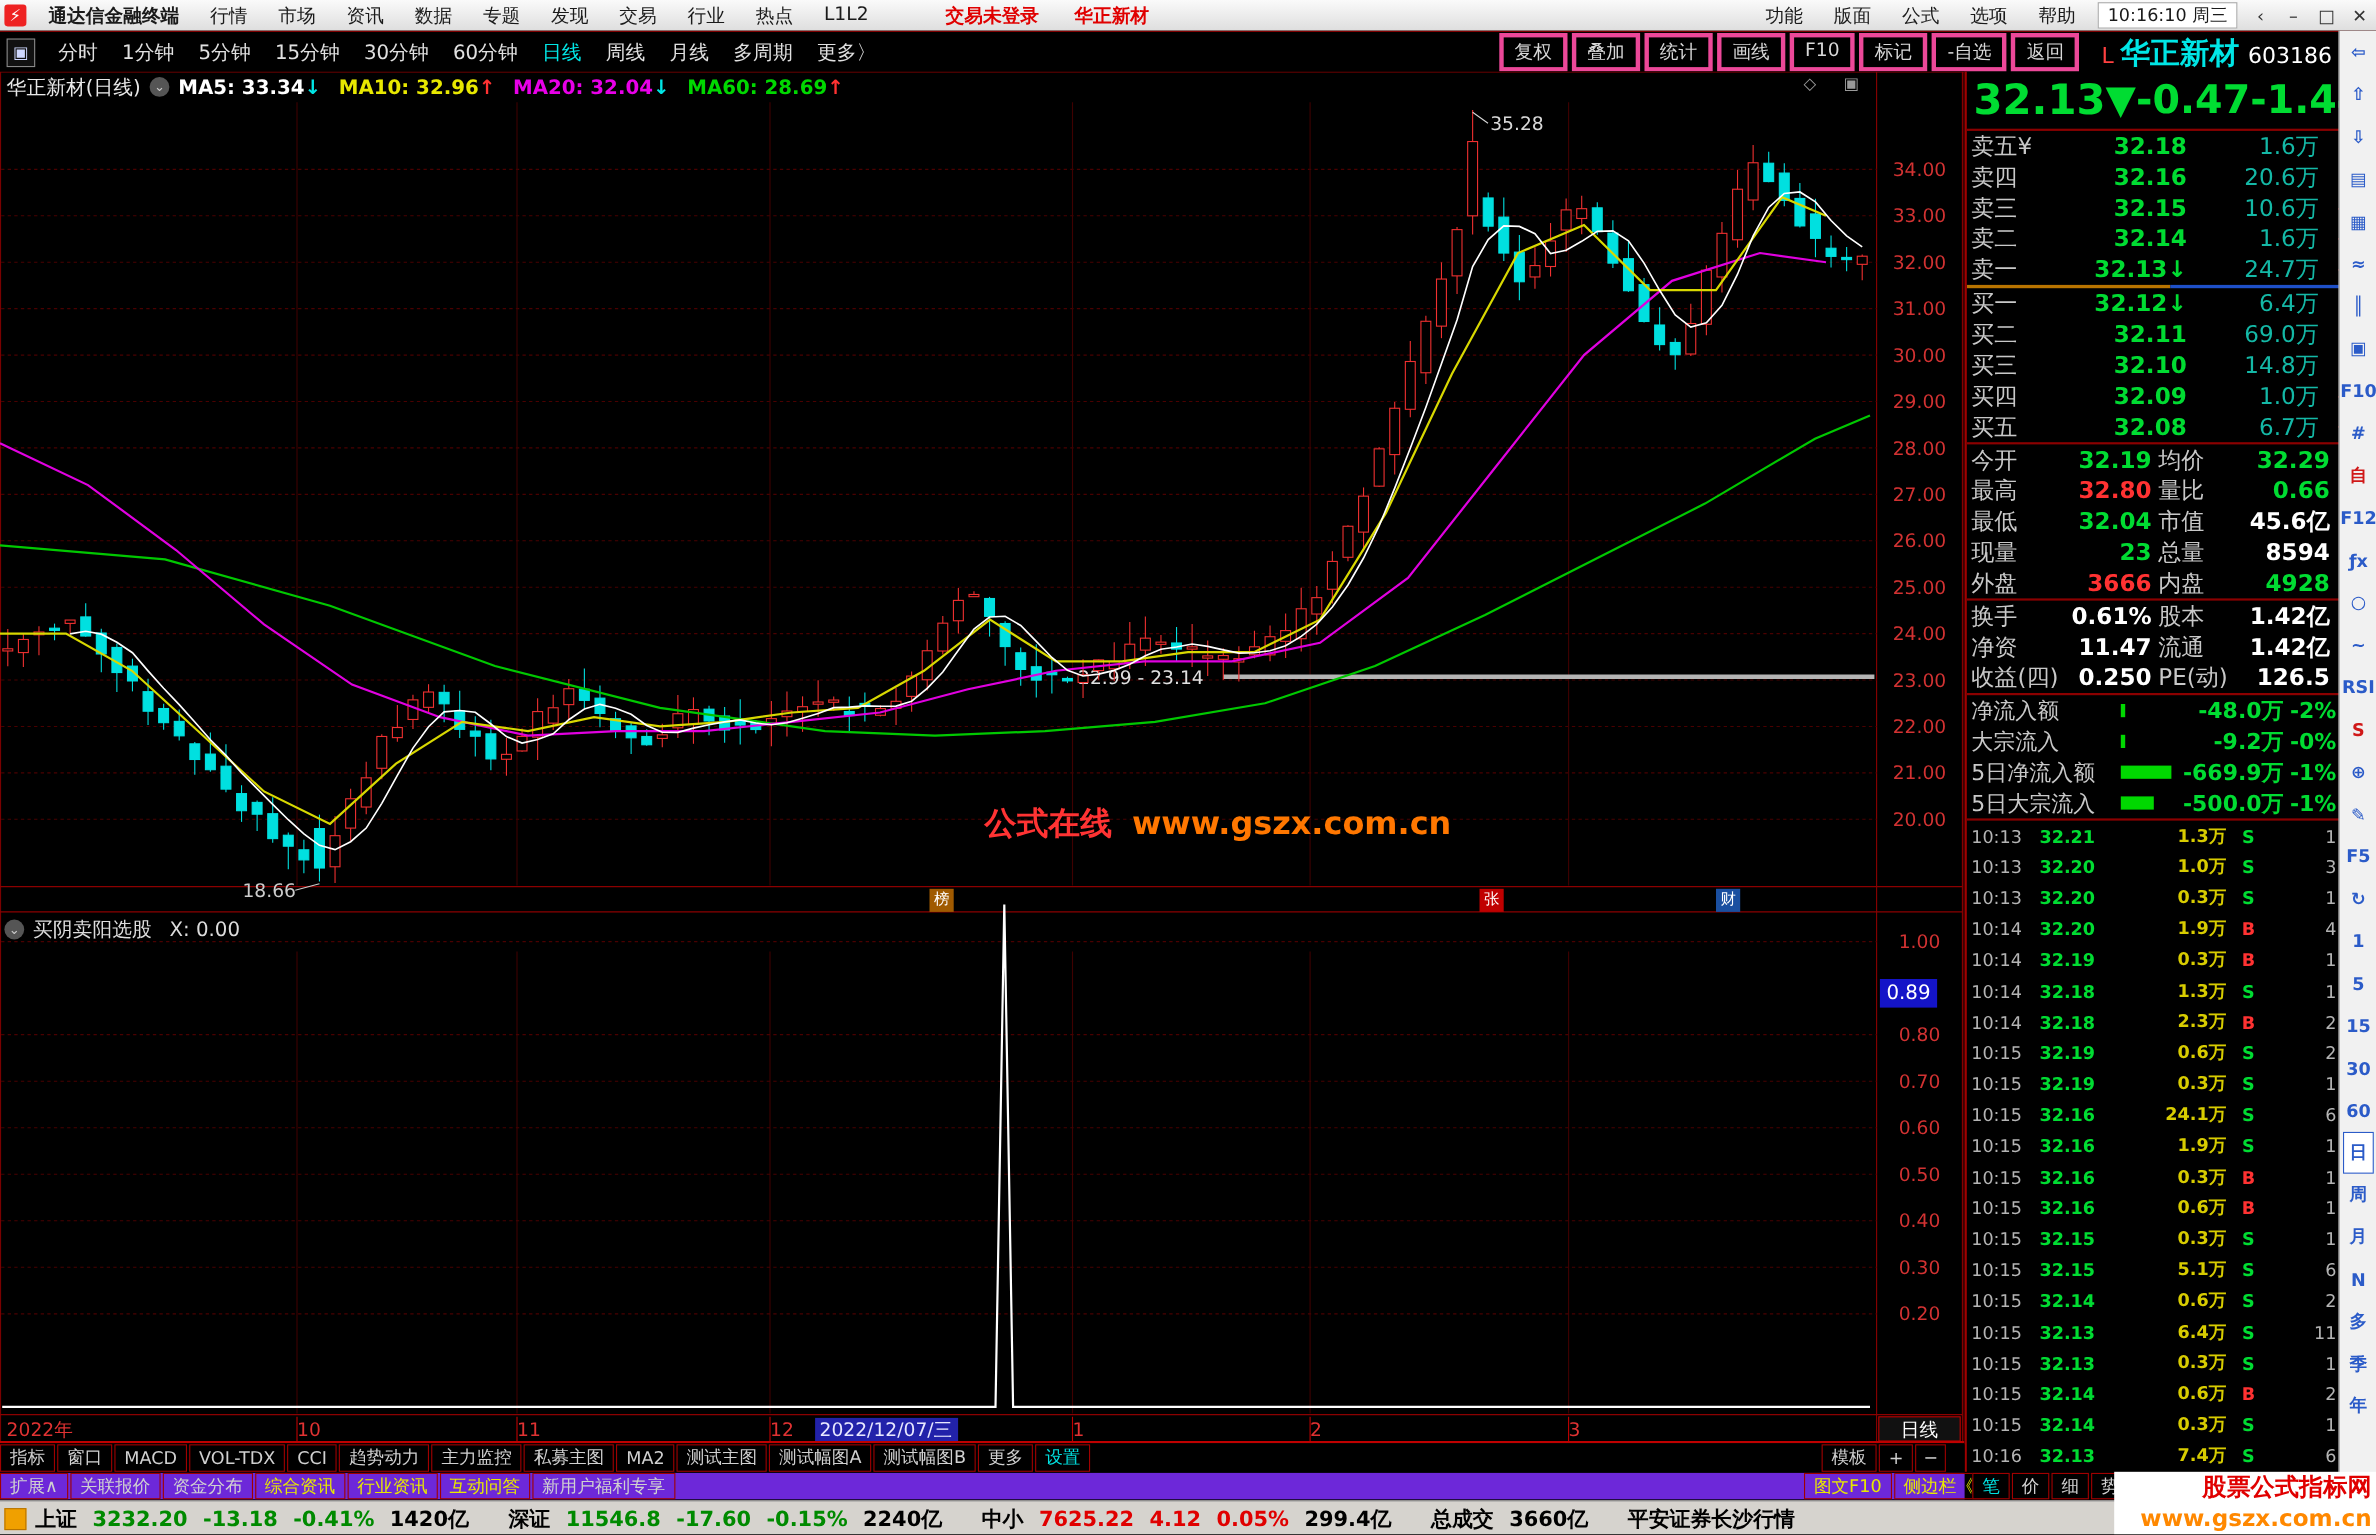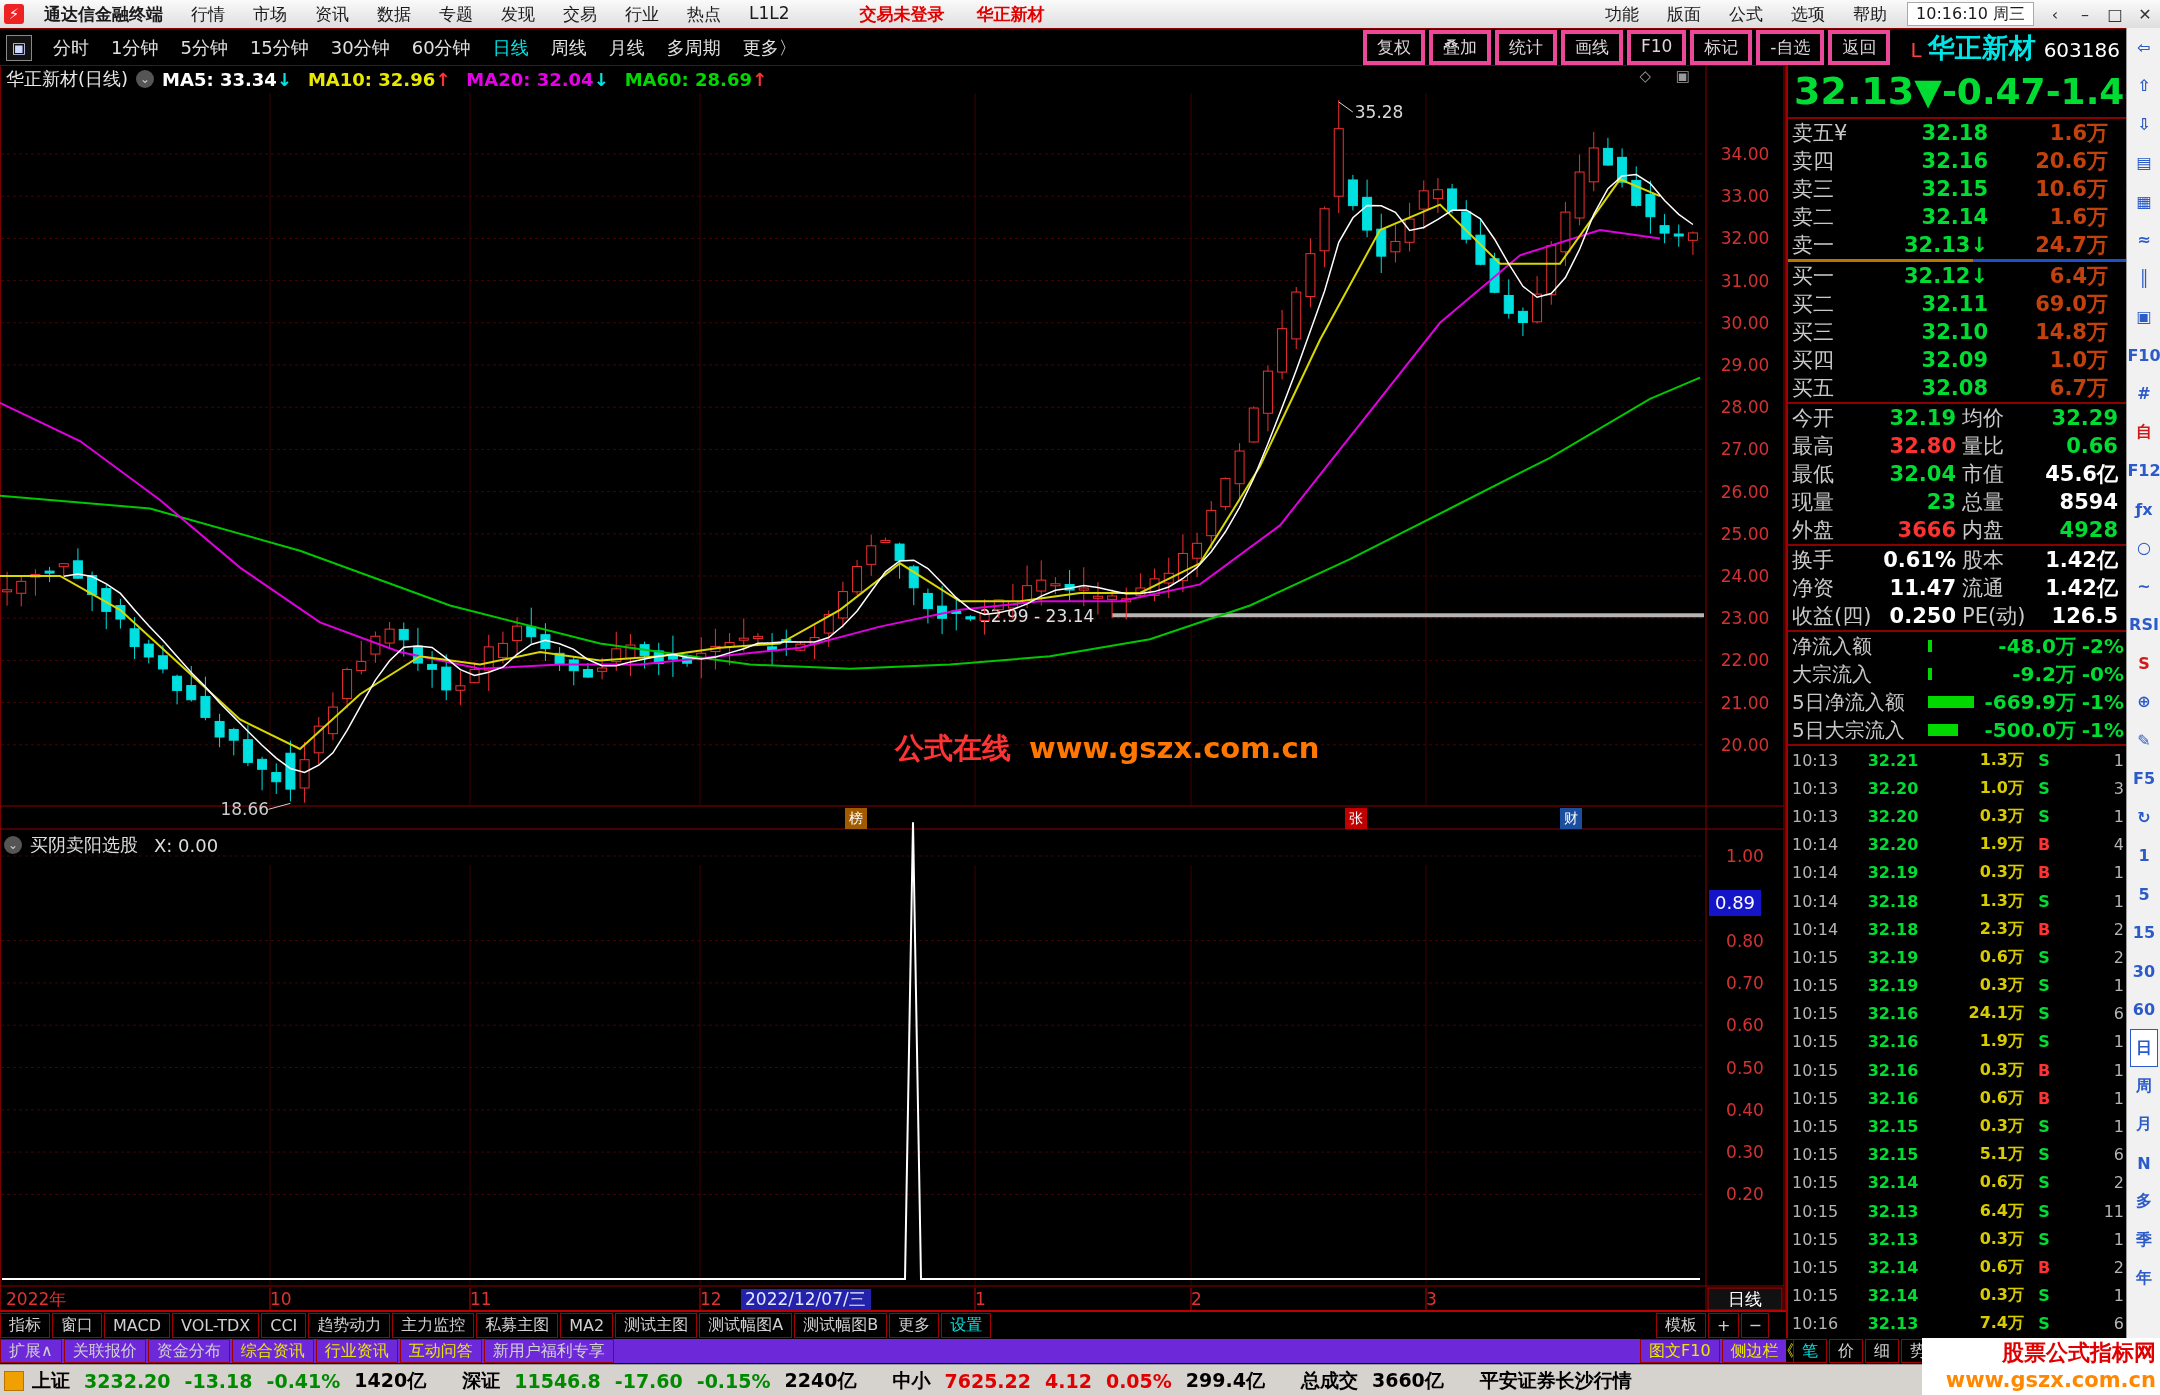--- a/index.html
+++ b/index.html
@@ -50,38 +50,38 @@
   
   #panel{position:absolute;left:1786px;top:65px;width:340px;height:1273px;background:#000;
     border-left:2px solid #a00000;color:#c8c8c8;overflow:hidden;}
   #price-row{height:52px;border-bottom:2px solid #8b0000;display:flex;align-items:center;
     font-size:36px;font-weight:bold;color:#00dc32;padding:0 6px;justify-content:space-between;}
   #price-last{font-size:38px;}
   .qrow{height:28px;display:grid;grid-template-columns:86px 94px 104px 1fr;align-items:center;
     font-size:21px;padding:0 4px;gap:16px;}
   .qrow .lbl{color:#c8c8c8;}
   .qrow .prc{text-align:right;font-weight:bold;}
-  .qrow .vol{text-align:right;color:#c2410c;font-weight:bold;}
+  .qrow .vol{text-align:right;color:#14b8a6;font-weight:normal;}
   .qrow .dlt{text-align:right;color:#ff3232;font-size:18px;}
   #ab-sep{height:3px;display:flex;}
   #ab-sep .o{flex:1.2;background:#b87400;}#ab-sep .b{flex:1;background:#1e50c8;}
   .redline{border-bottom:2px solid #8b0000;}
   .srow{height:28px;display:grid;grid-template-columns:86px 84px 78px 1fr;align-items:center;
     font-size:21px;padding:0 4px;}
   .srow .k{color:#c8c8c8;}
   .srow .v{text-align:right;font-weight:bold;padding-right:6px;}
   .frow{height:28px;display:flex;align-items:center;font-size:20px;padding:0 4px;}
   .frow .k{width:136px;color:#c8c8c8;}
   .frow .bar{height:12px;background:#00d800;margin-right:6px;}
   .frow .v{flex:1;text-align:right;color:#00dc32;font-weight:bold;}
   .frow .p{width:48px;text-align:right;color:#00dc32;font-weight:bold;}
   .trow{height:28.2px;display:grid;grid-template-columns:62px 78px 92px 40px 1fr;align-items:center;
     font-size:16px;padding:0 4px;}
   .trow .tm{color:#b4b4b4;}
-  .trow .pr{text-align:center;color:#00dc32;font-weight:bold;}
+  .trow .pr{text-align:left;color:#00dc32;font-weight:bold;}
   .trow .vl{text-align:right;color:#d8cc00;font-weight:bold;}
   .trow .sd{text-align:center;font-weight:bold;}
   .trow .ct{text-align:right;color:#b4b4b4;}
   .g{color:#00dc32}.r{color:#ff3232}.w{color:#fff}
   
   #strip{position:absolute;left:2126px;top:28px;width:34px;height:1336px;background:#f1f1f1;
     border-left:1px solid #999;display:flex;flex-direction:column;align-items:center;}
   .sitem{width:30px;height:38.5px;display:flex;align-items:center;justify-content:center;
     color:#2b5bc8;font-size:16px;font-weight:bold;}
   .sitem.red{color:#d01818;}

